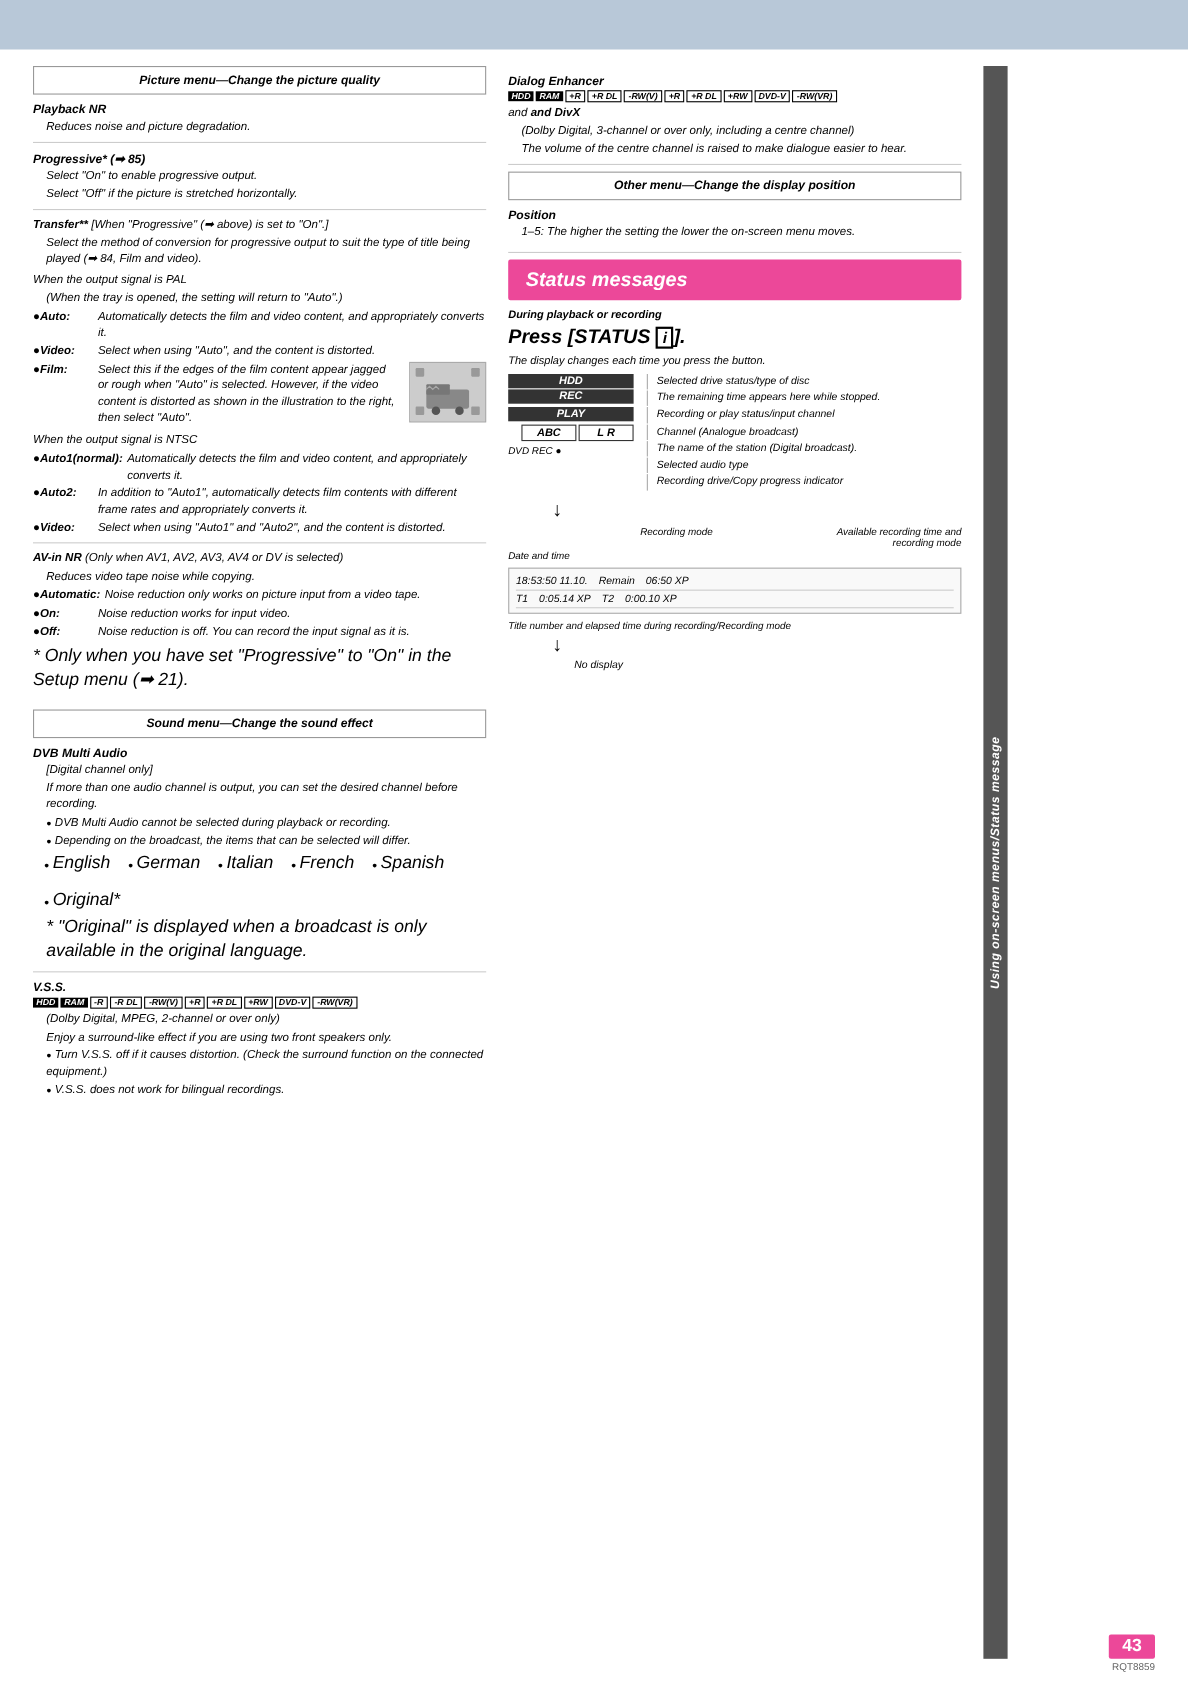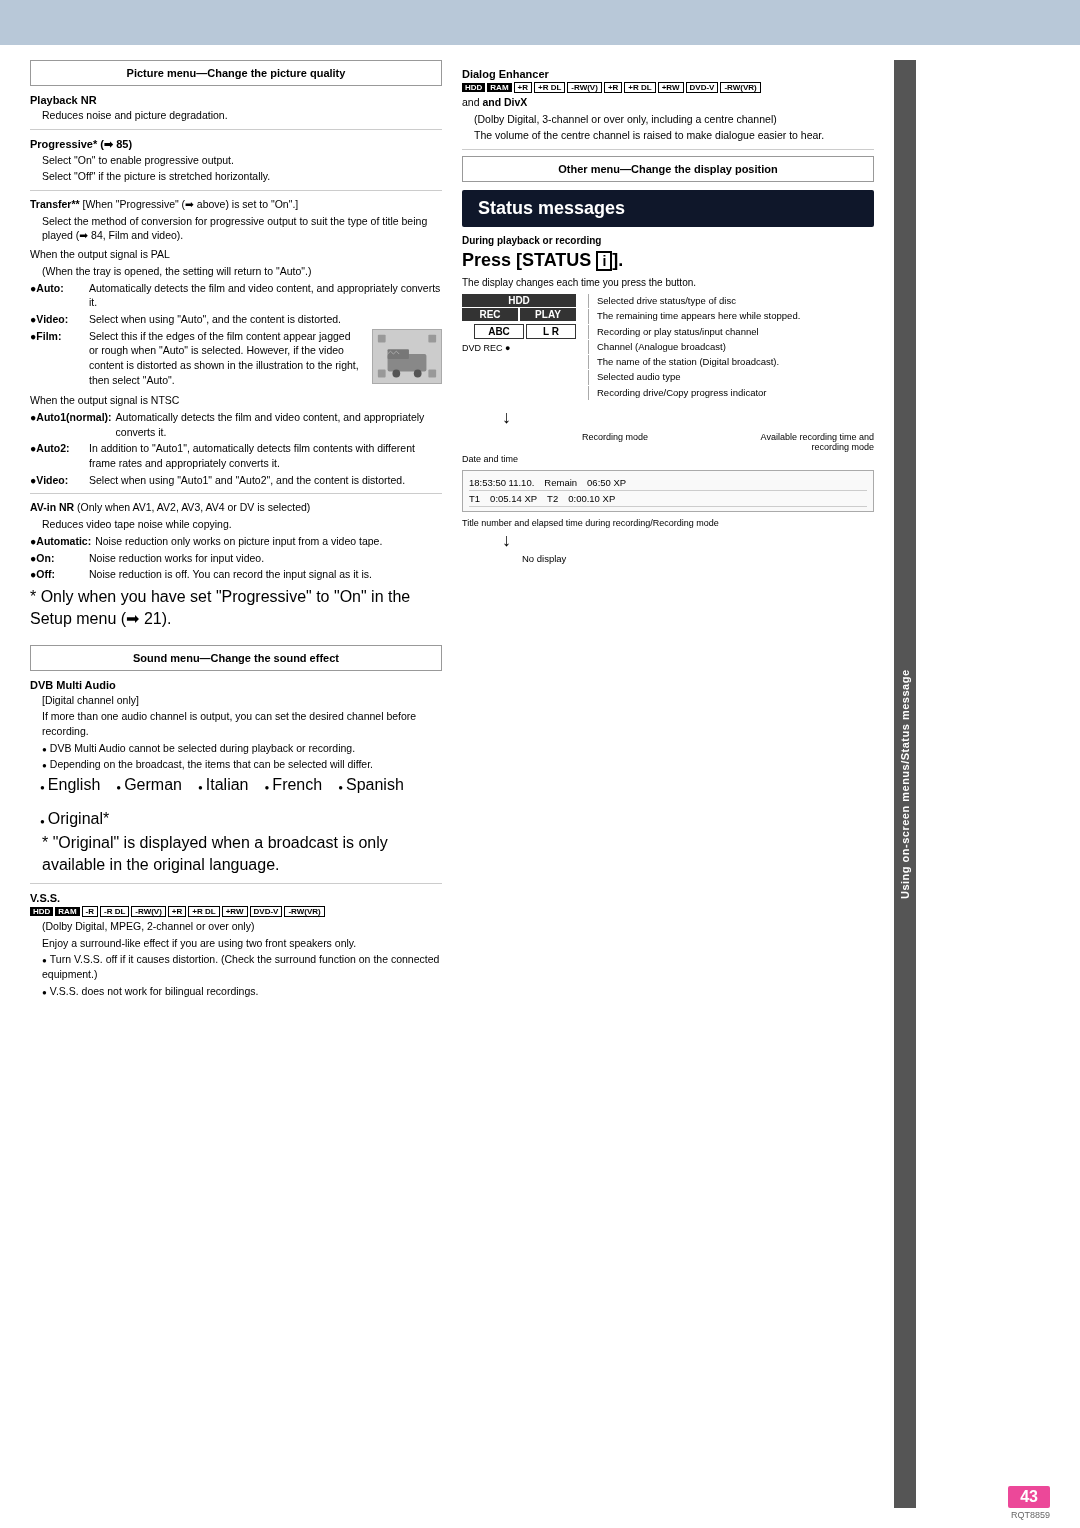--- a/index.html
+++ b/index.html
@@ -10,20 +10,21 @@
       font-family: Arial, Helvetica, sans-serif;
       font-size: 11px;
       color: #000;
       position: relative;
     }
     .page-container {
       display: flex;
       flex-direction: row;
       width: 936px;
       min-height: 1528px;
+      font-style: italic;
     }
     .main-content {
       flex: 1;
       padding: 60px 20px 20px 30px;
       display: flex;
       flex-direction: row;
       gap: 20px;
     }
     .left-col {
       flex: 1;
@@ -91,21 +92,21 @@
       line-height: 1.4;
       margin-top: 4px;
       margin-bottom: 2px;
     }
     .divider-line {
       border: none;
       border-top: 1px solid #ccc;
       margin: 6px 0;
     }
     .status-messages-header {
-      background: #0f172a;
+      background: #ec4899;
       color: #fff;
       padding: 8px 16px;
       margin-bottom: 8px;
       border-radius: 2px;
     }
     .status-messages-header h2 {
       font-size: 18px;
       font-weight: bold;
       color: #fff;
     }
@@ -428,39 +429,44 @@
         </div>
         <div class="body-text indent">(Dolby Digital, 3-channel or over only, including a centre channel)</div>
         <div class="body-text indent">The volume of the centre channel is raised to make dialogue easier to hear.</div>
         <hr class="divider-line">
       </div>
 
       <div class="section-box">
         <div class="section-title">Other menu—Change the display position</div>
       </div>
 
+      <div>
+        <div class="subsection-title">Position</div>
+        <div class="body-text indent">1–5: The higher the setting the lower the on-screen menu moves.</div>
+        <hr class="divider-line" style="margin-top:10px;">
+      </div>
 
       <div class="status-messages-header">
         <h2>Status messages</h2>
       </div>
 
       <div class="during-playback-label">During playback or recording</div>
 
       <div class="press-status-line">
         <span>Press [STATUS</span> <span style="font-size:14px; border:2px solid #000; padding:0 4px; font-weight:bold;">i</span><span>].</span>
       </div>
 
       <div class="small-note">The display changes each time you press the button.</div>
 
       <div class="status-diagram-container">
         <div style="display:flex; gap:12px; align-items:flex-start; margin:6px 0;">
 
           <div style="min-width:80px;">
             <div class="status-box">HDD</div>
-            <div style="display:flex; gap:2px; margin:1px 0;">
+            <div style="display:flex; gap:2px; margin:1px 0;flex-direction:column;">
               <div class="status-box" style="flex:1;">REC</div>
               <div class="status-box" style="flex:1;">PLAY</div>
             </div>
             <div style="margin-top:2px; display:flex; gap:2px;padding-left:12px;">
               <div class="status-box outline" style="flex:1;">ABC</div>
               <div class="status-box outline" style="flex:1;">L R</div>
             </div>
             <div class="dvd-rec-row" style="margin-top:3px;">
               <span style="font-size:9px;">DVD REC ●</span>
             </div>

